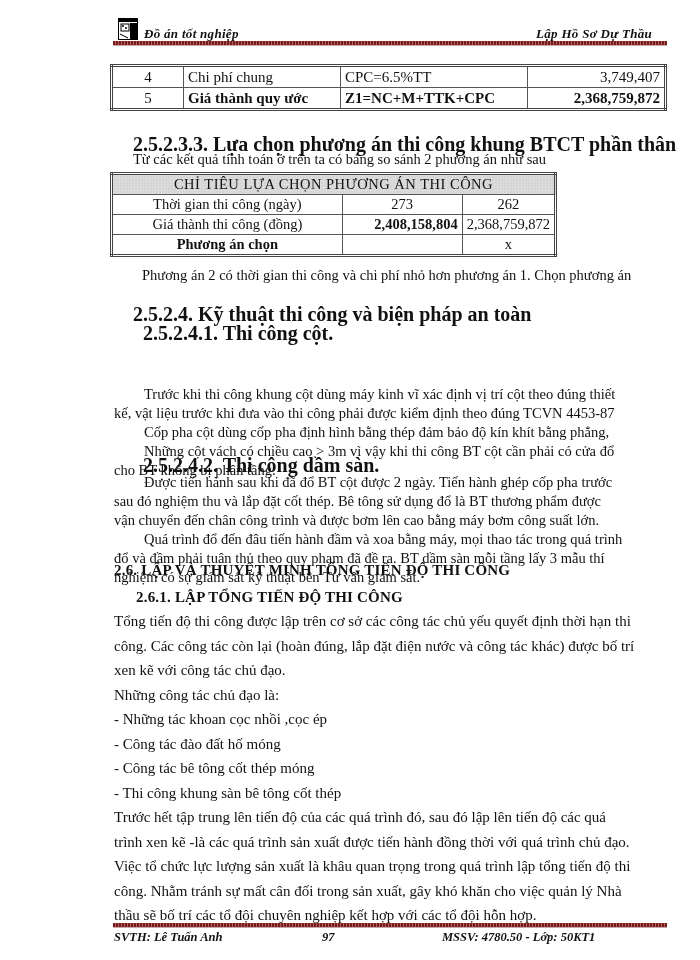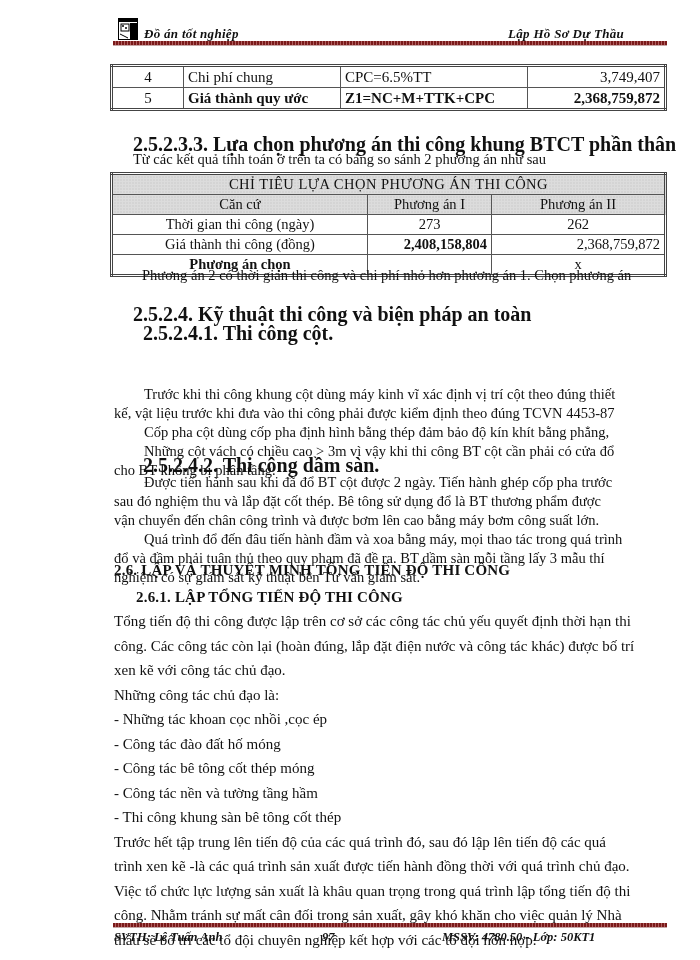--- a/index.html
+++ b/index.html
@@ -3,42 +3,42 @@
   <meta charset="utf-8">
   <style>
     html, body { margin:0; padding:0; background:#ffffff; }
     body { width:700px; height:960px; position:relative; overflow:hidden;
       font-family:"Liberation Serif","DejaVu Serif",serif; color:#111; }
     .abs { position:absolute; }
 
     
     .hdr-icon { left:118px; top:18px; width:20px; height:22px; }
     .hdr-left { left:144px; top:26px; font-size:13px; font-style:italic; font-weight:bold; letter-spacing:0.3px; }
-    .hdr-right { right:76px; top:26px; font-size:13px; font-style:italic; font-weight:bold; letter-spacing:0.3px; }
+    .hdr-right { right:48px; top:26px; font-size:13px; font-style:italic; font-weight:bold; letter-spacing:0.3px; }
     .rule { left:113px; width:554px; height:4px;
       background:repeating-linear-gradient(90deg,#7a1a1a 0 2px,#b06060 2px 3px); border-bottom:1px solid #c8a8a8; }
     .hdr-rule { top:41px; }
     .ftr-rule { top:923px; }
 
     
     table { border-collapse:collapse; }
     .t1 { left:110px; top:64px; width:557px; font-size:15px;
       border:3px double #444; }
     .t1 td { border:1px solid #555; height:20px; padding:0 4px; line-height:20px; }
     .t1 .c1 { width:62px; text-align:center; }
     .t1 .c2 { width:148px; }
     .t1 .c3 { width:178px; }
     .t1 .c4 { text-align:right; }
     .bold { font-weight:bold; }
 
     .sec-h { font-weight:bold; font-size:20px; }
     .p { font-size:14.5px; line-height:19px; }
 
     
-    .t2 { left:110px; top:172px; width:557px; font-size:14.5px; border:3px double #444; }
+    .t2 { left:110px; top:172px; width:447px; font-size:14.5px; border:3px double #444; }
     .t2 td { border:1px solid #555; height:19px; line-height:19px; padding:0 4px;text-align:center; }
     .t2 .shade { background-color:#dcdcdc;
       background-image:radial-gradient(#bdbdbd 0.6px, transparent 0.8px); background-size:3px 3px; }
     .t2 .title { text-align:center; letter-spacing:0.5px; }
     .t2 .cc1 { width:246px; }
     .t2 .cc2 { width:115px; text-align:center; }
     .t2 .cc3 { text-align:center; }
     .r { text-align:right !important; }
 
     .textblk { left:114px; width:558px; }
@@ -84,25 +84,20 @@
 
 <div class="abs sec-h" style="left:133px;top:133px;">2.5.2.3.3. Lựa chọn phương án thi công khung BTCT phần thân</div>
 <div class="abs p" style="left:133px;top:150px;">Từ các kết quả tính toán ở trên ta có bảng so sánh 2 phương án như sau</div>
 
 <table class="abs t2">
   <tbody>
       <tr>
     <td colspan="3" class="shade title">CHỈ TIÊU LỰA CHỌN PHƯƠNG ÁN THI CÔNG</td>
   </tr>
   <tr>
-    <td class="shade cc1" style="text-align:center">Căn cứ</td>
-    <td class="shade cc2">Phương án I</td>
-    <td class="shade cc3">Phương án II</td>
-  </tr>
-  <tr>
     <td class="cc1">Thời gian thi công (ngày)</td>
     <td class="cc2">273</td>
     <td class="cc3">262</td>
   </tr>
   <tr>
     <td class="cc1">Giá thành thi công (đồng)</td>
     <td class="cc2 r bold">2,408,158,804</td>
     <td class="cc3 r">2,368,759,872</td>
   </tr>
   <tr>
@@ -143,21 +138,20 @@
 <div class="abs h2" style="left:136px;top:589px;">2.6.1. LẬP TỔNG TIẾN ĐỘ THI CÔNG</div>
 
 <div class="abs textblk lst" style="top:609px;">
   <div>Tổng tiến độ thi công được lập trên cơ sở các công tác chủ yếu quyết định thời hạn thi</div>
   <div>công. Các công tác còn lại (hoàn đúng, lắp đặt điện nước và công tác khác) được bố trí</div>
   <div>xen kẽ với công tác chủ đạo.</div>
   <div>Những  công tác chủ đạo là:</div>
   <div>- Những tác khoan cọc nhồi ,cọc ép</div>
   <div>- Công tác đào đất hố móng</div>
   <div>- Công tác bê tông cốt thép móng</div>
-  <div>- Công tác nền và tường tầng hầm</div>
   <div>- Thi công khung sàn bê tông cốt thép</div>
   <div>Trước hết tập trung lên tiến độ của các quá trình đó, sau đó lập lên tiến độ các quá</div>
   <div>trình xen kẽ -là các quá trình sản xuất được tiến hành đồng thời với quá trình chủ đạo.</div>
   <div>Việc tổ chức lực lượng sản xuất là khâu quan trọng trong quá trình lập tổng tiến độ thi</div>
   <div>công. Nhằm tránh sự mất cân đối trong sản xuất, gây khó khăn cho việc quản lý Nhà</div>
   <div>thầu sẽ bố trí các tổ đội chuyên nghiệp kết hợp với các tổ đội hỗn hợp.</div>
 </div>
 
 <div class="abs rule ftr-rule"></div>
 <div class="abs ftr" style="left:114px;">SVTH: Lê Tuấn Anh</div>

